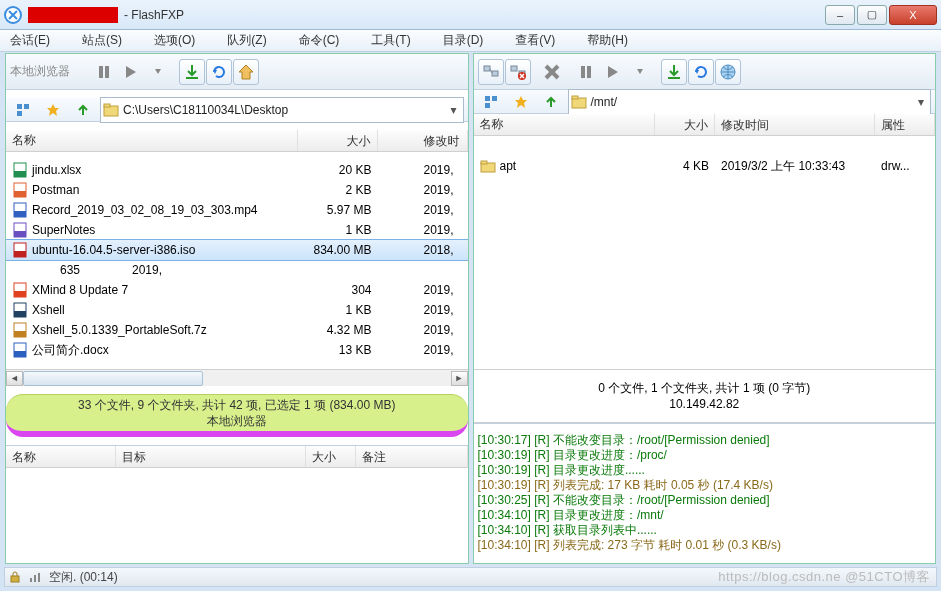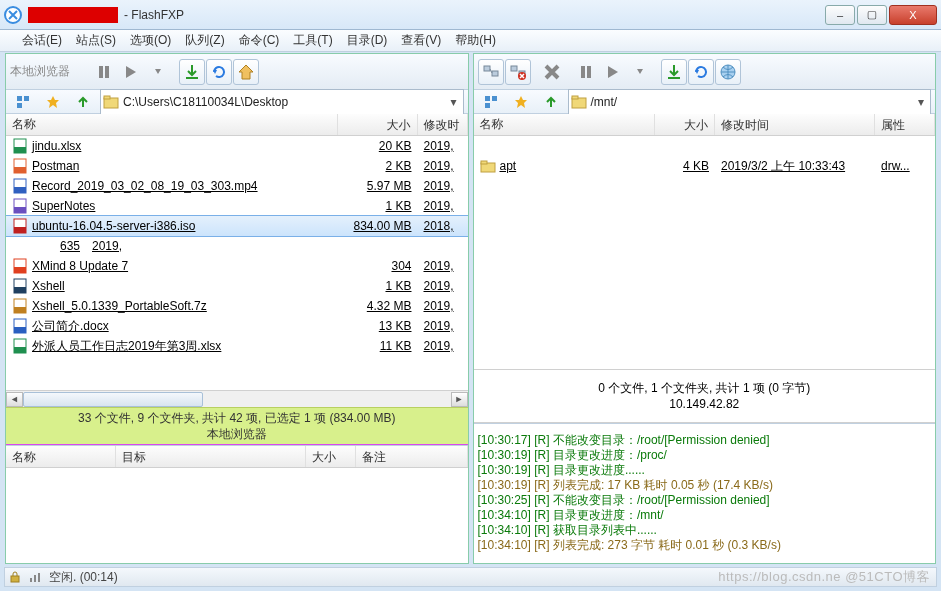--- a/index.html
+++ b/index.html
@@ -8,27 +8,27 @@
 
 .titlebar { height: 30px; background: linear-gradient(#eaf3fc, #d8e8f8); border-bottom: 1px solid #9fb8d1; display: flex; align-items: center; padding: 0 4px; }
 .titlebar .app-icon { width: 18px; height: 18px; margin-right: 6px; }
 .titlebar .redact { width: 90px; height: 16px; background: #d00; margin-right: 4px; }
 .titlebar .title { flex: 1; color: #333; padding-left: 2px; }
 .titlebar .win-btns { display: flex; }
 .titlebar .win-btn { width: 30px; height: 20px; border: 1px solid #8aa; background: linear-gradient(#fdfdfd,#e0e8f0); margin-left: 2px; border-radius: 3px; display:flex;align-items:center;justify-content:center; font-size:11px; color:#333;}
 .titlebar .win-close { width: 48px; background: linear-gradient(#e97a6d,#c8402c); color:#fff; border-color:#a03020;}
 
 
-.menubar { height: 22px; background: linear-gradient(#fbfdff,#e8f0f8); border-bottom: 1px solid #c0d0e0; display:flex; align-items:flex-end; padding: 0 16px; gap: 2px;}
+.menubar { height: 22px; background: linear-gradient(#fbfdff,#e8f0f8); border-bottom: 1px solid #c0d0e0; display:flex; align-items:flex-end; padding: 0 4px; gap: 20px;}
 .menubar .menu-item { padding: 2px 6px; color: #333; cursor: default; }
 
 
 .mainarea { position: absolute; top: 52px; left: 4px; right: 4px; bottom: 26px; display: flex; }
 .pane { flex:1; display:flex; flex-direction:column; background:#fff; border:1px solid #8ca; margin:1px; min-width:0; }
-.pane-left { margin-right:2px; }
+.pane-left { margin-right:2px;gap:8px; }
 .pane-right { margin-left:2px; }
 
 
 .pane-toolbar { height: 36px; background: linear-gradient(#f8fbff,#e4ecf4); border-bottom:1px solid #c0d0e0; display:flex; align-items:center; padding: 0 4px; gap:1px;}
 .pane-toolbar .label { color:#888; padding-right: 20px; }
 .tb-btn { width:26px; height:26px; display:flex; align-items:center; justify-content:center; border:1px solid transparent; border-radius:3px; }
 .tb-btn.boxed { border:1px solid #b0c4d8; background: linear-gradient(#fff,#e8f0f8); }
 .tb-sep { width:6px; }
 
 
@@ -36,43 +36,43 @@
 .pathbar .path-input-wrap { flex:1; display:flex; align-items:center; background:#fff; border:1px solid #abc; height:20px; padding:12px 2px; }
 .pathbar .path-icon { width:16px; height:16px; margin-right:4px; }
 .pathbar .path-text { flex:1; font-size:12px; color:#222; }
 .pathbar .path-drop { width:14px; text-align:center; color:#555; }
 
 
 .filelist-head { height:22px; background:linear-gradient(#fdfdfd,#ececec); border-bottom:1px solid #d0d0d0; display:flex; }
 .filelist-head .col { padding:3px 6px; border-right:1px solid #e0e0e0; color:#333; overflow:hidden; white-space:nowrap; }
 .filelist { flex:1; overflow:auto; background:#fff; position:relative; }
 .filerow { display:flex; height:20px; align-items:center; }
-.filerow .cell { padding:15px 6px; overflow:hidden; white-space:nowrap; text-overflow:ellipsis;text-decoration:underline; }
+.filerow .cell { padding:15px 6px; overflow:hidden; white-space:nowrap; text-overflow:ellipsis; }
 .filerow.selected { background: linear-gradient(#e4f0fc,#cce4fc); outline:1px solid #7ab0e8; }
 .file-icon { width:16px; height:16px; margin-right:4px; flex-shrink:0; display:inline-block; vertical-align:middle; }
 
 
 .l-name { flex:1; display:flex; align-items:center; }
 .l-size { width:80px; text-align:right; }
-.l-date { width:50px; }
+.l-date { width:50px;margin-left:40px; }
 
 
 .r-name { flex:1; display:flex; align-items:center; }
 .r-size { width:60px; text-align:right; }
 .r-date { width:160px; }
 .r-attr { width:60px; }
 
 
 .hscroll { height:17px; background:#f0f0f0; border-top:1px solid #d0d0d0; display:flex; align-items:center; }
 .hscroll .sbt { width:17px; height:15px; background:linear-gradient(#fff,#ddd); border:1px solid #bbb; display:flex;align-items:center;justify-content:center;font-size:9px;color:#555;}
 .hscroll .track { flex:1; position:relative; height:15px; }
 .hscroll .thumb { position:absolute; left:0; top:0; height:15px; width:180px; background:linear-gradient(#f4f8fc,#d8e4f0); border:1px solid #a8c0d8; border-radius:2px;}
 
 
-.status-strip { background:#d8f08c; border-top:1px solid #b8d060; border-bottom:1px solid #d946ef; text-align:center; padding:2px 0; line-height:16px;}
+.status-strip { background:#d8f08c; border-top:1px solid #b8d060; border-bottom:6px solid #d946ef; text-align:center; padding:2px 0; line-height:16px;border-radius:17px;}
 .status-strip div { color:#333; }
 .status-strip-r { background:#fff; border-top:1px solid #d0d0d0; border-bottom:1px solid #d0d0d0; text-align:center; padding:10px 0; line-height:16px;}
 
 
 .lower { height:118px; display:flex; flex-direction:column; border-top:1px solid #c0d0e0; }
 .queue-head { height:22px; background:linear-gradient(#fdfdfd,#ececec); border-bottom:1px solid #d0d0d0; display:flex;}
 .queue-head .col { padding:3px 6px; border-right:1px solid #e0e0e0; color:#333;}
 .queue-body { flex:1; background:#fff; overflow:auto; }
 
 .log { height:140px; background:#fff; border-top:1px solid #c0d0e0; overflow:auto; padding:9px 4px; font-family:"SimSun",monospace; font-size:12px; line-height:15px;}

